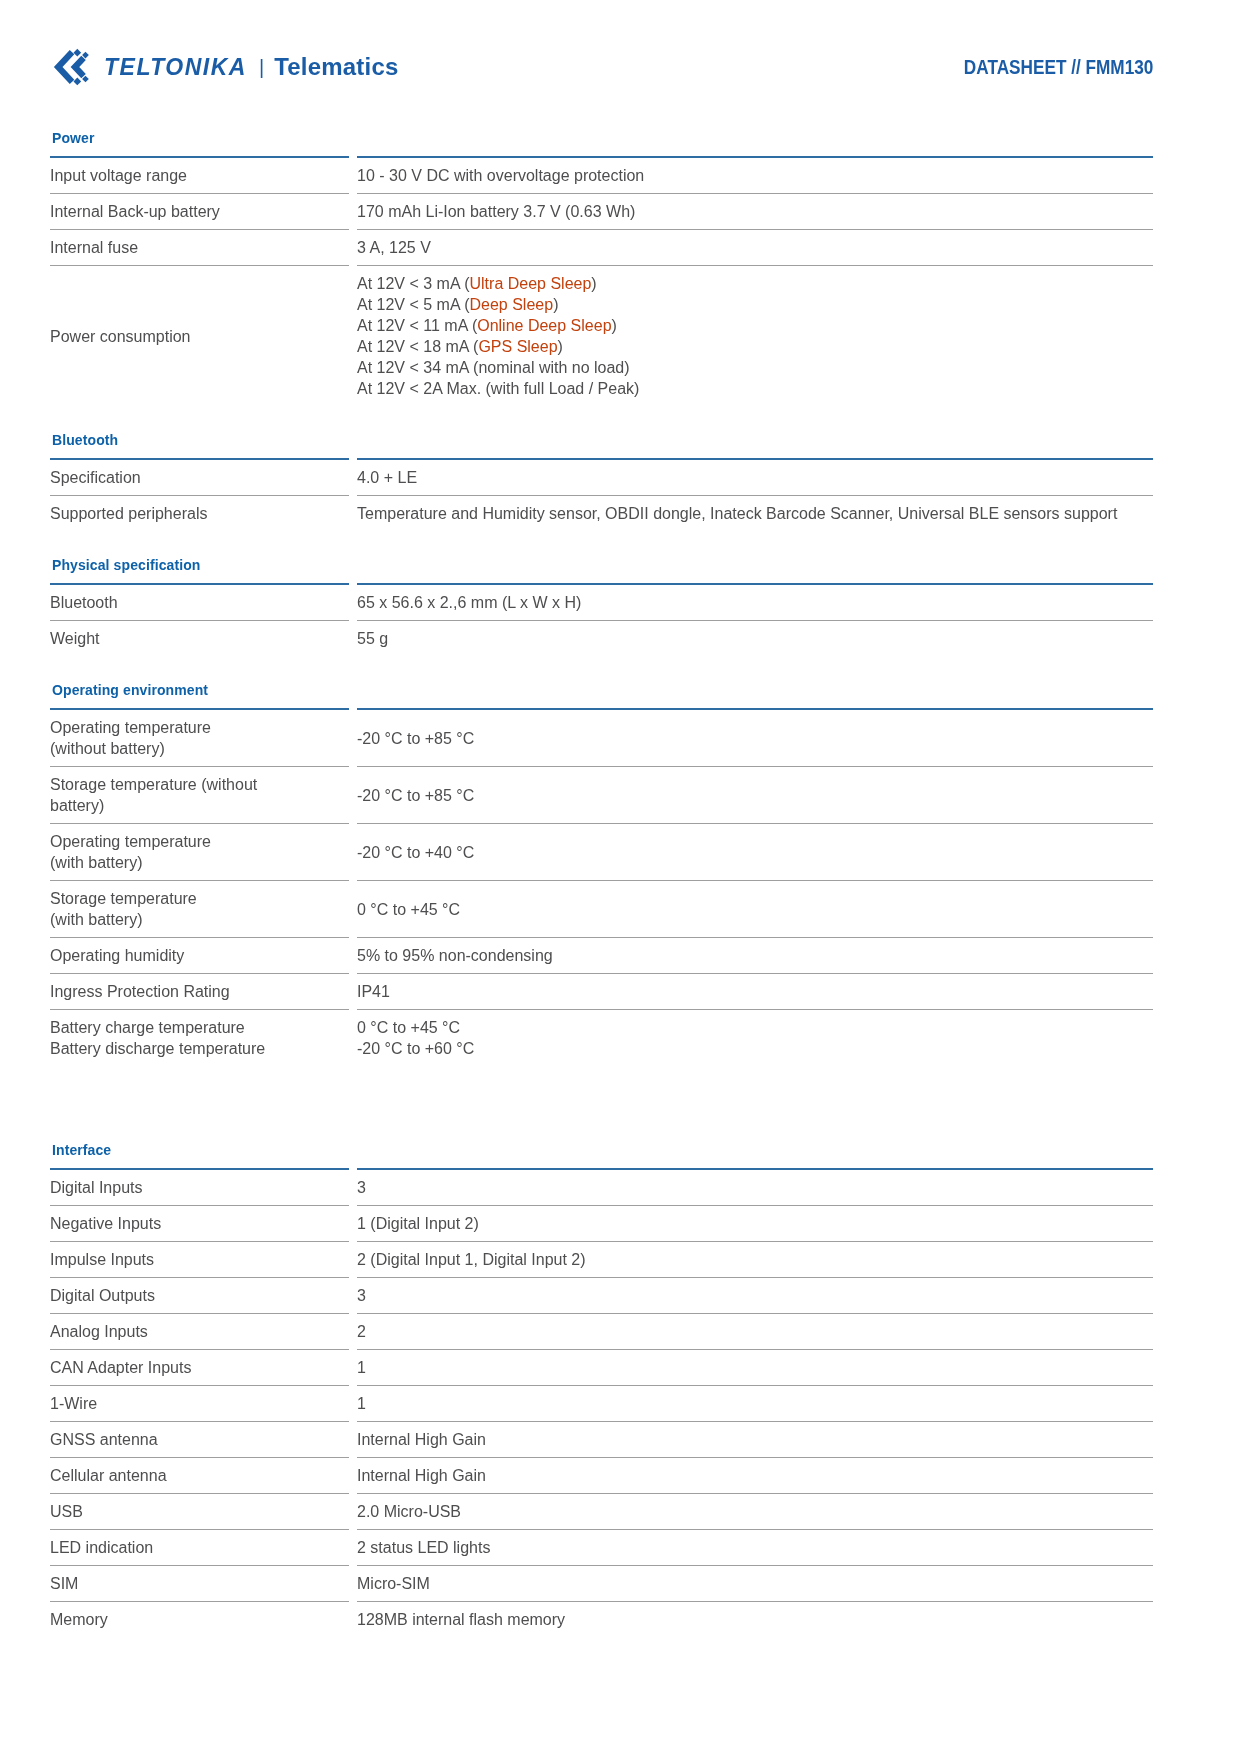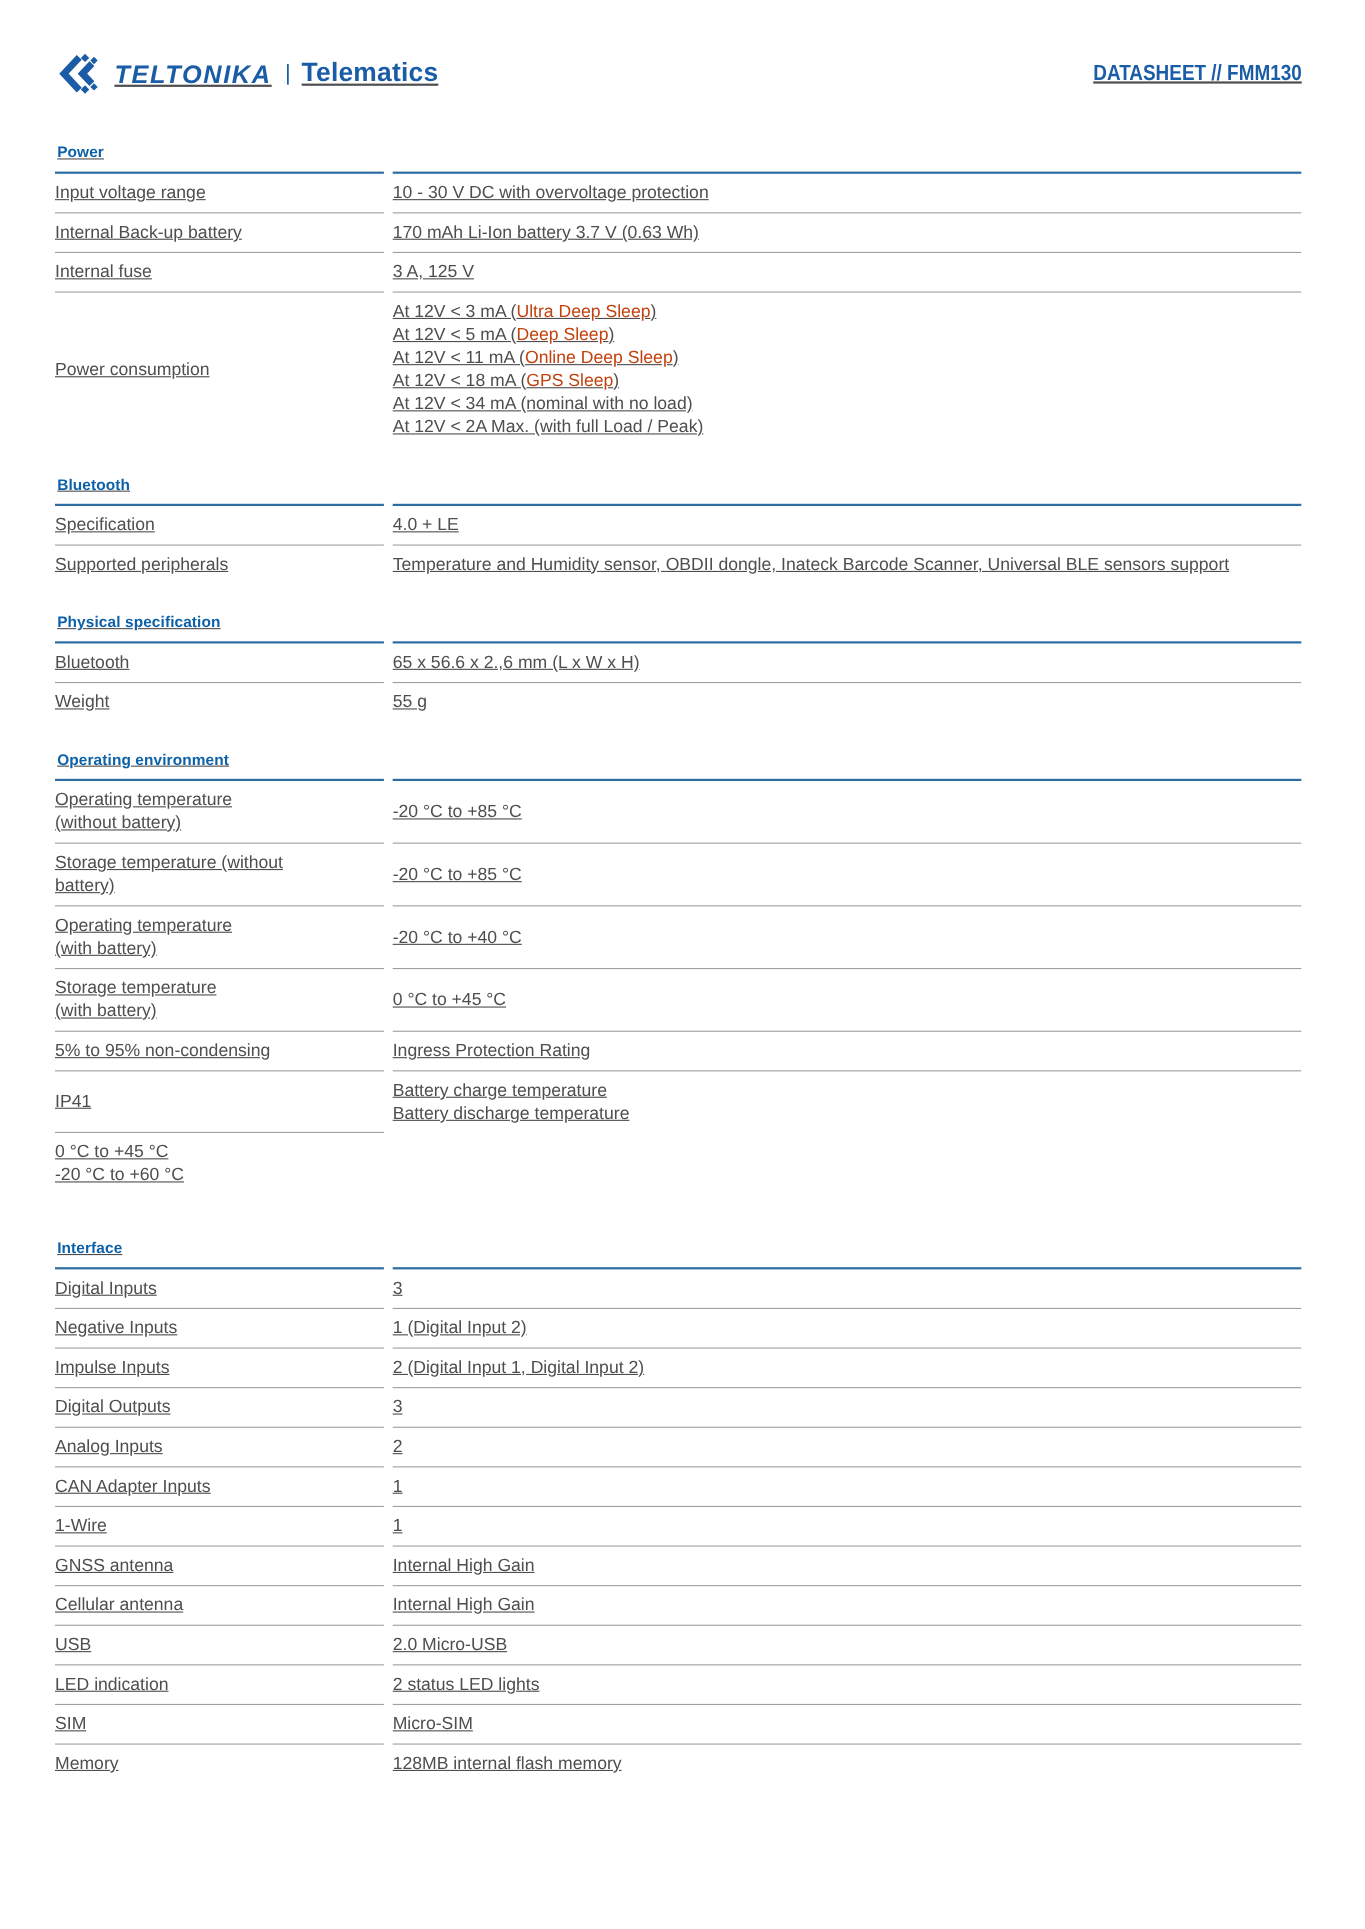--- a/index.html
+++ b/index.html
@@ -1,38 +1,38 @@
 <!DOCTYPE html>
 <html><head>
 <meta charset="utf-8">
 <style>
   html,body{margin:0;padding:0;}
   body{
     width:1241px;height:1754px;background:#ffffff;
     font-family:"Liberation Sans",sans-serif;color:#4e4e50;
     position:relative;overflow:hidden;
   }
-  .page{padding:44px 58px 0 50px;text-decoration:underline;}
+  .page{padding:44px 88px 0 50px;}
 
   
   .header{display:flex;justify-content:space-between;align-items:center;height:46px;}
   .logo{display:flex;align-items:center;}
   .logo-mark{width:46px;height:40px;margin-right:8px;flex:0 0 auto;}
   .logo-text{color:#1a5da6;font-size:23px;font-weight:bold;font-style:italic;letter-spacing:1.5px;}
   .logo-divider{color:#1a5da6;font-size:20px;font-weight:400;margin:0 10px 0 12px;}
   .logo-sub{color:#1a5da6;font-size:24px;font-weight:bold;letter-spacing:0.2px;}
   .doc-title{
     color:#1a5da6;font-size:20px;font-weight:bold;letter-spacing:0px;
     transform:scaleX(0.86);transform-origin:100% 50%;white-space:nowrap;
   }
 
   
   .sections{margin-top:38px;}
   .section{margin-top:24px;}
-  .section.gap-large{margin-top:38px;}
+  .section.gap-large{margin-top:74px;}
   .section-title{
     color:#0d61a9;font-weight:bold;font-size:14px;line-height:20px;
     margin:0 0 8px 2px;letter-spacing:0.1px;
   }
   .spec-table{display:grid;grid-template-columns:299px 1fr;column-gap:8px;}
   .cell{
     border-bottom:1px solid #9f9f9f;
     padding:7px 0;
     display:flex;flex-direction:column;justify-content:center;
     font-size:16px;line-height:21px;
@@ -161,20 +161,23 @@
           <div class="cell value-cell">
             <div class="line"><span>-20 °C to +40 °C</span></div>
           </div>
           <div class="cell label-cell">
             <div class="line">Storage temperature</div>
             <div class="line">(with battery)</div>
           </div>
           <div class="cell value-cell">
             <div class="line"><span>0 °C to +45 °C</span></div>
           </div>
+          <div class="cell label-cell">
+            <div class="line">Operating humidity</div>
+          </div>
           <div class="cell value-cell">
             <div class="line"><span>5% to 95% non-condensing</span></div>
           </div>
           <div class="cell label-cell">
             <div class="line">Ingress Protection Rating</div>
           </div>
           <div class="cell value-cell">
             <div class="line"><span>IP41</span></div>
           </div>
           <div class="cell label-cell last">

